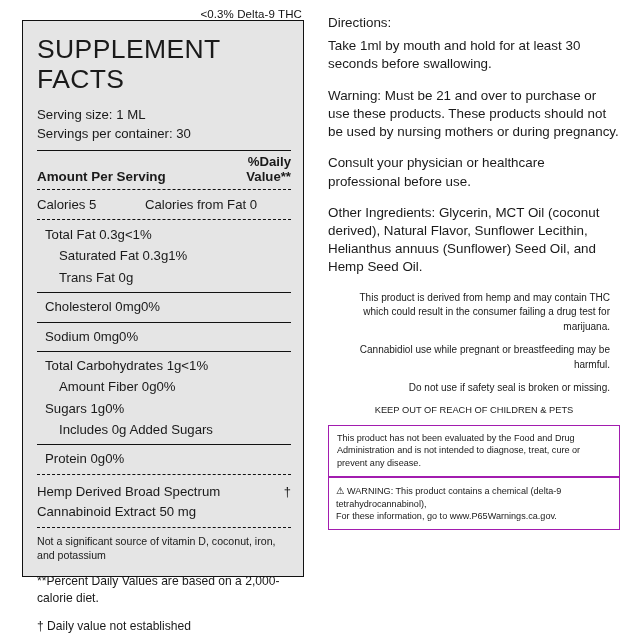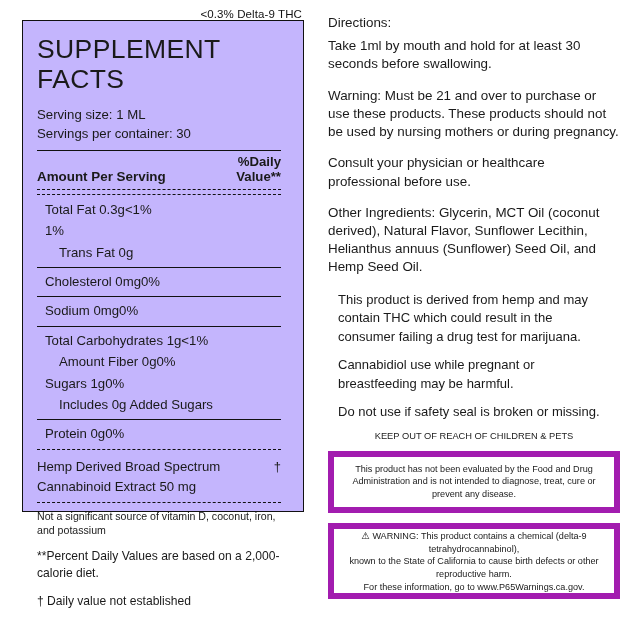--- a/index.html
+++ b/index.html
@@ -31,25 +31,25 @@
   }
   .thc-line {
     text-align: right;
     font-size: 11.5px;
     letter-spacing: .1px;
     margin: 0 2px 0 0;
     color: #111;
   }
   .facts-box {
     border: 1.6px solid #111;
-    padding: 12px 22px 14px 14px;
+    padding: 12px 12px 14px 14px;
     box-sizing: border-box;
     width: 282px;
-    height: 492px;
-    background: #c4b5fd;
+    height: 557px;
+    background: #e5e5e5;
   }
   .facts-title {
     font-size: 26.5px;
     line-height: 1.12;
     letter-spacing: .4px;
     margin: 2px 0 12px 0;
     font-weight: 400;
   }
   .serving {
     font-size: 13.2px;
@@ -132,43 +132,42 @@
     font-size: 13.4px;
     line-height: 1.36;
     margin-bottom: 5px;
   }
   .r-para {
     font-size: 13.4px;
     line-height: 1.36;
     margin-bottom: 13px;
   }
   .r-small {
-    font-size: 13px;
+    font-size: 10px;
     line-height: 1.45;
-    text-align: left;
+    text-align: right;
     margin: 0 auto 9px auto;
     width: 272px;
   }
   .r-small.first { margin-top: 14px; }
   .r-caps {
     font-size: 9.3px;
     text-align: center;
     margin-bottom: 10px;
   }
   .r-box {
-    border: 6px solid #a21caf;
+    border: 1px solid #a21caf;
     font-size: 9.1px;
     line-height: 1.4;
-    text-align: center;
+    text-align: left;
     padding: 6px 8px;
     box-sizing: border-box;
-    margin-bottom: 10px;
   }
   .r-box.warn {
-    padding: 0 7px;
+    padding: 6px 7px;
   }
   .tri {
     display: inline-block;
     font-size: 9.5px;
   }
 </style>
 </head>
 <body>
 
 <div class="page">
@@ -192,28 +191,33 @@
       <div class="aps-row">
         <div class="aps-left">Amount Per Serving</div>
         <div class="aps-right">
           <div>%Daily</div>
           <div>Value**</div>
         </div>
       </div>
 
       <div class="rule-dash"></div>
 
+      <div class="cal-row">
+        <div class="c1">Calories 5</div>
+        <div class="c2">Calories from Fat 0</div>
+      </div>
 
       <div class="rule-dash"></div>
 
       <div class="row">
         <div>Total Fat 0.3g</div>
         <div class="val">&lt;1%</div>
       </div>
       <div class="row">
+        <div class="indent1">Saturated Fat 0.3g</div>
         <div class="val">1%</div>
       </div>
       <div class="row">
         <div class="indent1">Trans Fat 0g</div>
         <div class="val"></div>
       </div>
 
       <div class="rule-thin"></div>
 
       <div class="row">
@@ -285,18 +289,17 @@
 
     <div class="r-caps">KEEP OUT OF REACH OF CHILDREN &amp; PETS</div>
 
     <div class="r-box">This product has not been evaluated by the Food and Drug Administration and is not intended to diagnose, treat, cure or prevent any disease.</div>
 
     <div class="r-box warn">
       <div>
         <span class="tri">⚠</span>
         <span>WARNING: This product contains a chemical (delta-9 tetrahydrocannabinol),</span>
       </div>
-      <div>known to the State of California to cause birth defects or other reproductive harm.</div>
       <div>For these information, go to www.P65Warnings.ca.gov.</div>
     </div>
   </div>
 
 </div>
 
 </body></html>

